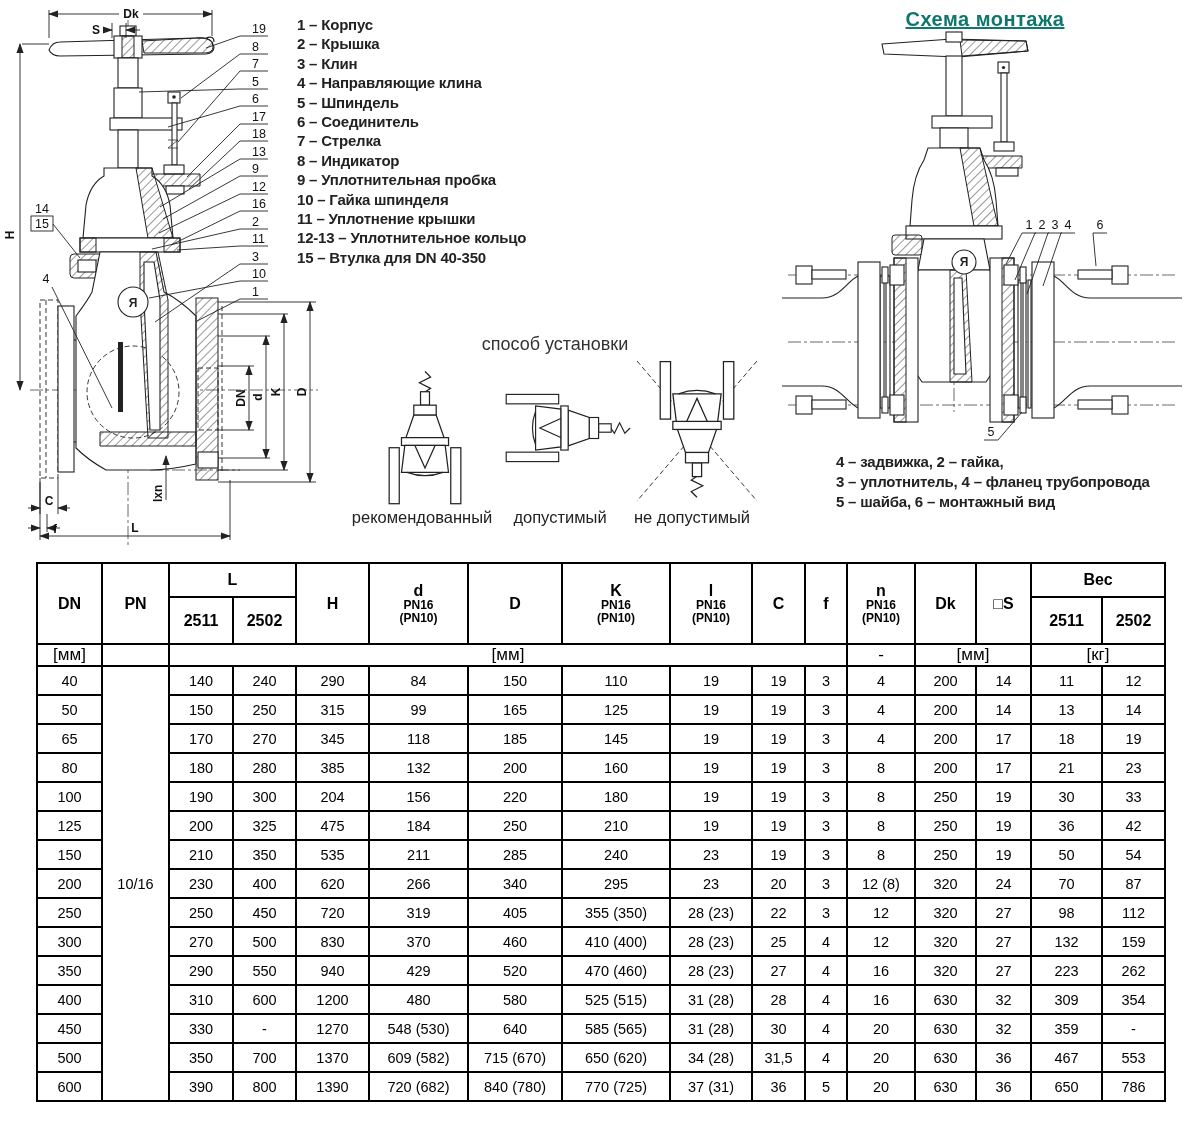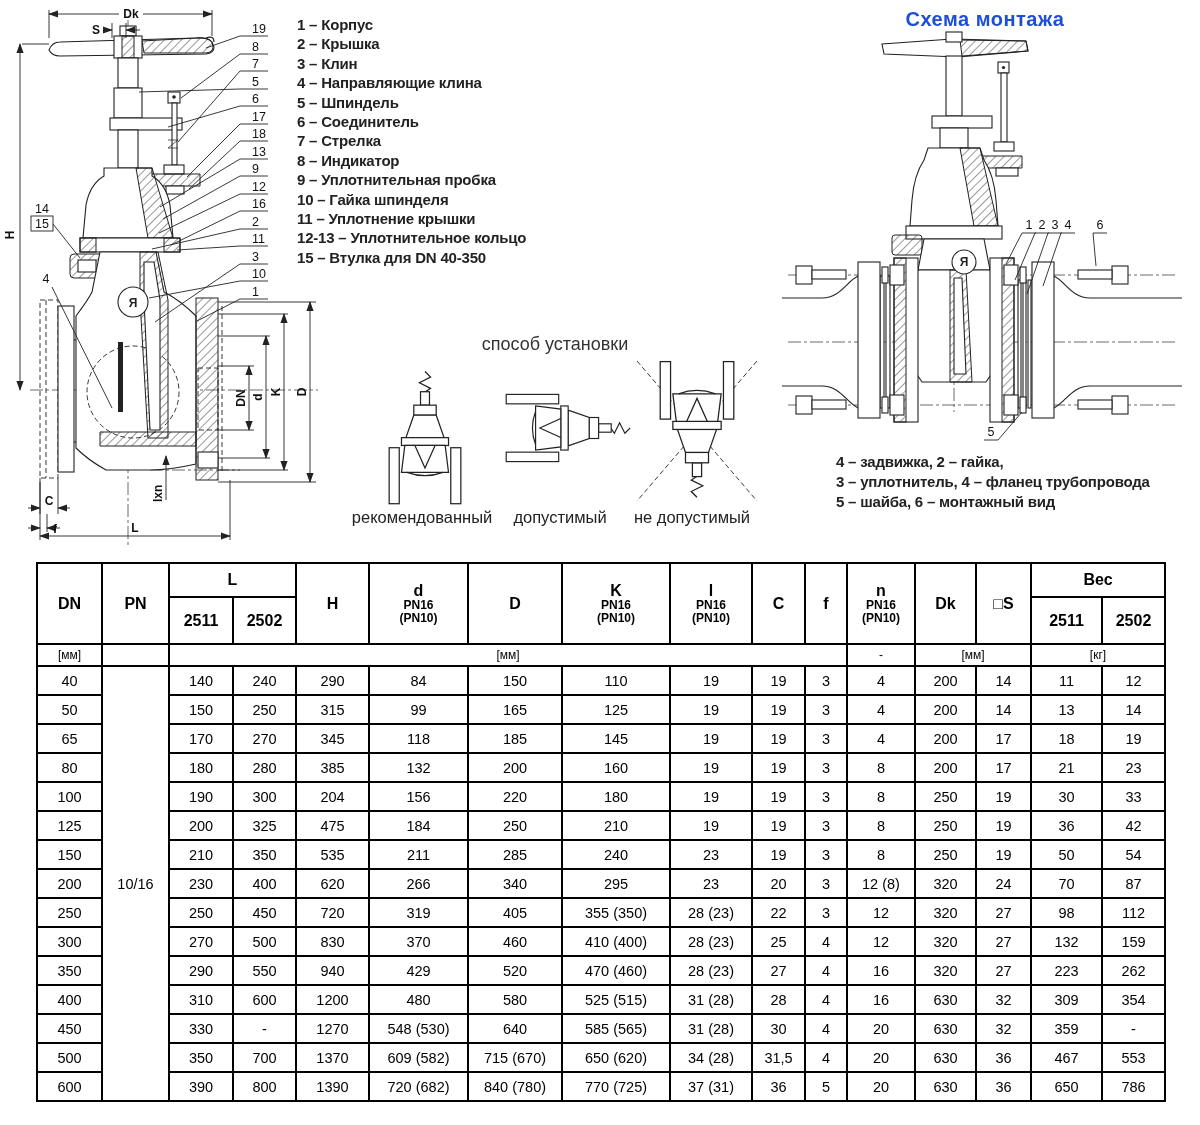--- a/index.html
+++ b/index.html
@@ -22,34 +22,34 @@
   .callout-u { stroke:#222; stroke-width:0.9; }
 
   
   .parts-list { position:absolute; left:297px; top:15px; width:320px; list-style:none;
     font:700 15px/19.4px "Liberation Sans", sans-serif; color:#222; letter-spacing:-0.2px; }
   .install-title { position:absolute; left:355px; top:334px; width:400px; text-align:center;
     font:400 18px "Liberation Sans", sans-serif; color:#333; }
   .method-label { position:absolute; top:508px; transform:translateX(-50%);
     font:400 16.5px "Liberation Sans", sans-serif; color:#222; white-space:nowrap; }
   .mount-title { position:absolute; left:785px; top:8px; width:400px; text-align:center;
-    font:700 20px "Liberation Sans", sans-serif; color:#1d4ed8; letter-spacing:0.5px; }
+    font:700 20px "Liberation Sans", sans-serif; color:#0f766e; letter-spacing:0.5px;text-decoration:underline; }
   .mount-notes { position:absolute; left:836px; top:452px; width:345px;
     font:700 15px/20px "Liberation Sans", sans-serif; color:#222; letter-spacing:-0.2px; }
 
   
   table.dim-table { position:absolute; left:36px; top:562px; border-collapse:collapse; table-layout:fixed;
     font-family:"Liberation Sans", sans-serif; }
   .dim-table th, .dim-table td { border:2px solid #000; text-align:center; vertical-align:middle; padding:0; background:#fff; }
   .dim-table thead tr.hr1 th { height:34px; }
   .dim-table thead tr.hr2 th { height:47px;margin-left:32px; }
   .dim-table th { font-size:16px; font-weight:700; color:#000; }
   .dim-table .h-sub { font-size:12px; font-weight:700; line-height:13px; }
   .dim-table .h-main { font-size:16px; font-weight:700; line-height:17px; }
-  .dim-table tr.units-row td { height:22px; font-size:12px; color:#000; }
+  .dim-table tr.units-row td { height:22px; font-size:17px; color:#000; }
   .dim-table tbody td { height:29px; font-size:14.5px; color:#000; }
 </style>
 </head>
 <body>
 
 <div class="page">
 
   <svg style="left:0;top:0" width="330" height="550" viewBox="0 0 330 550">
     <defs>
       <pattern id="h1" width="6" height="6" patternUnits="userSpaceOnUse" patternTransform="rotate(45)">

